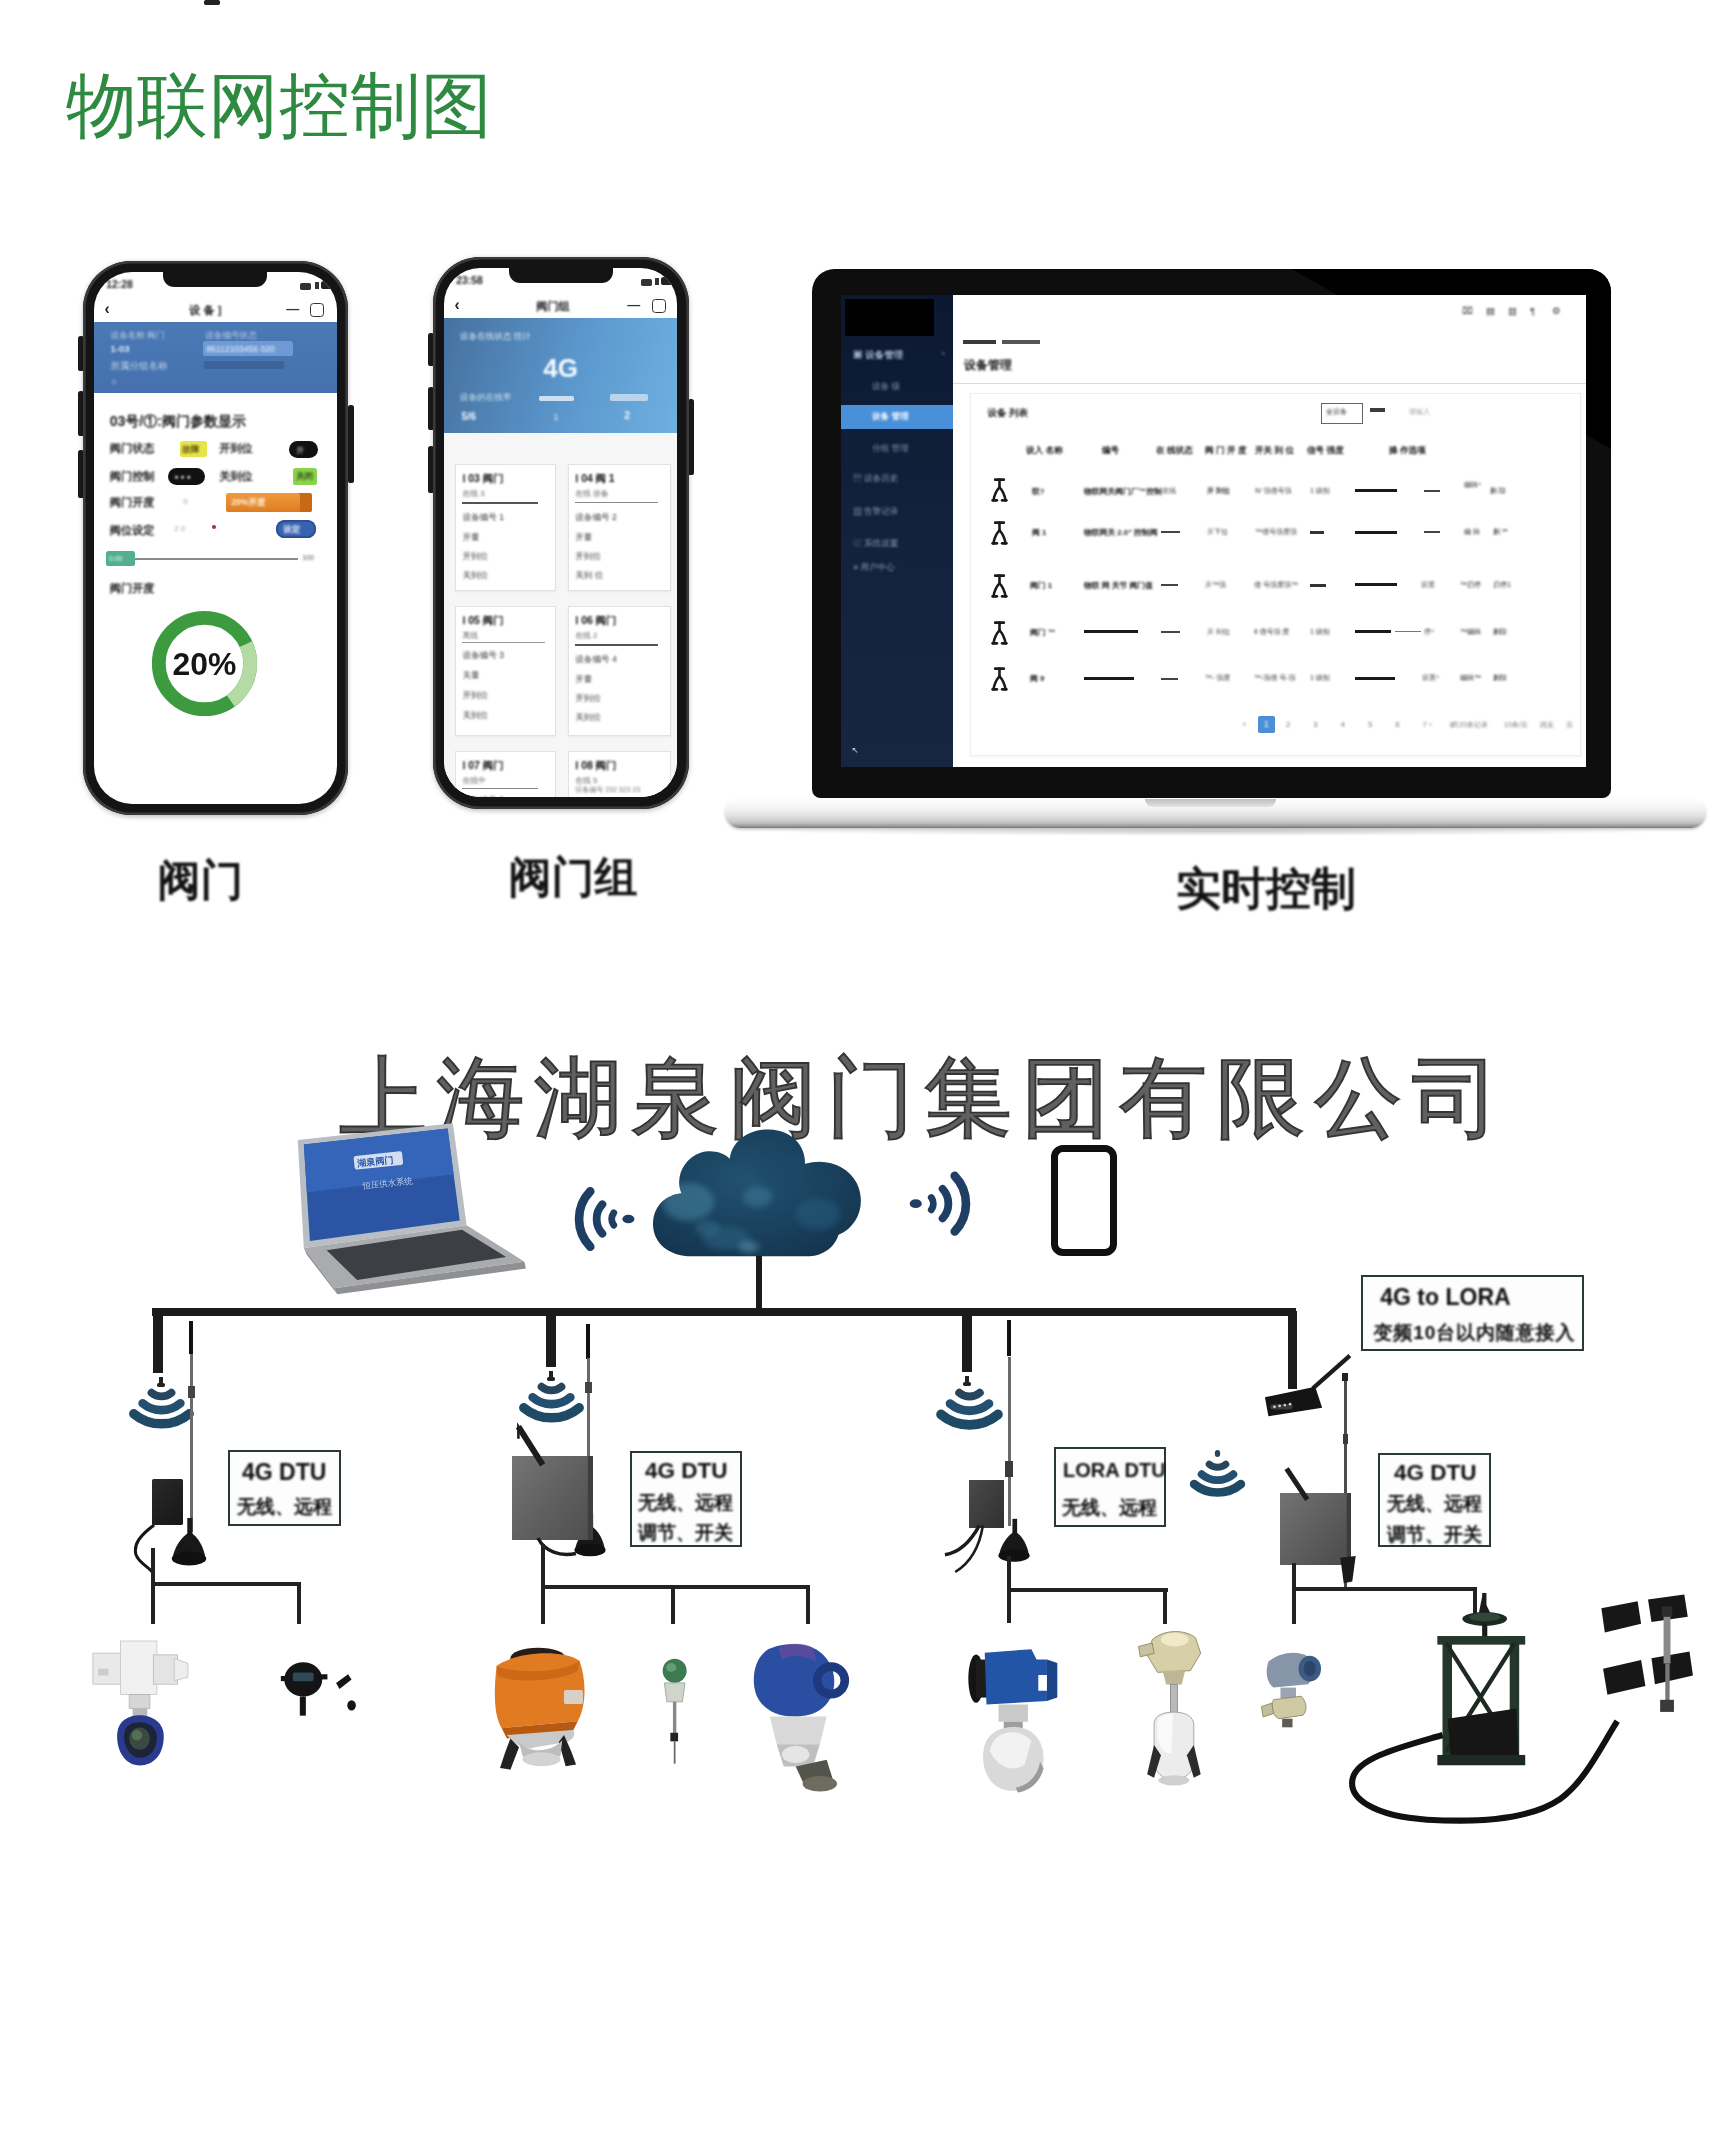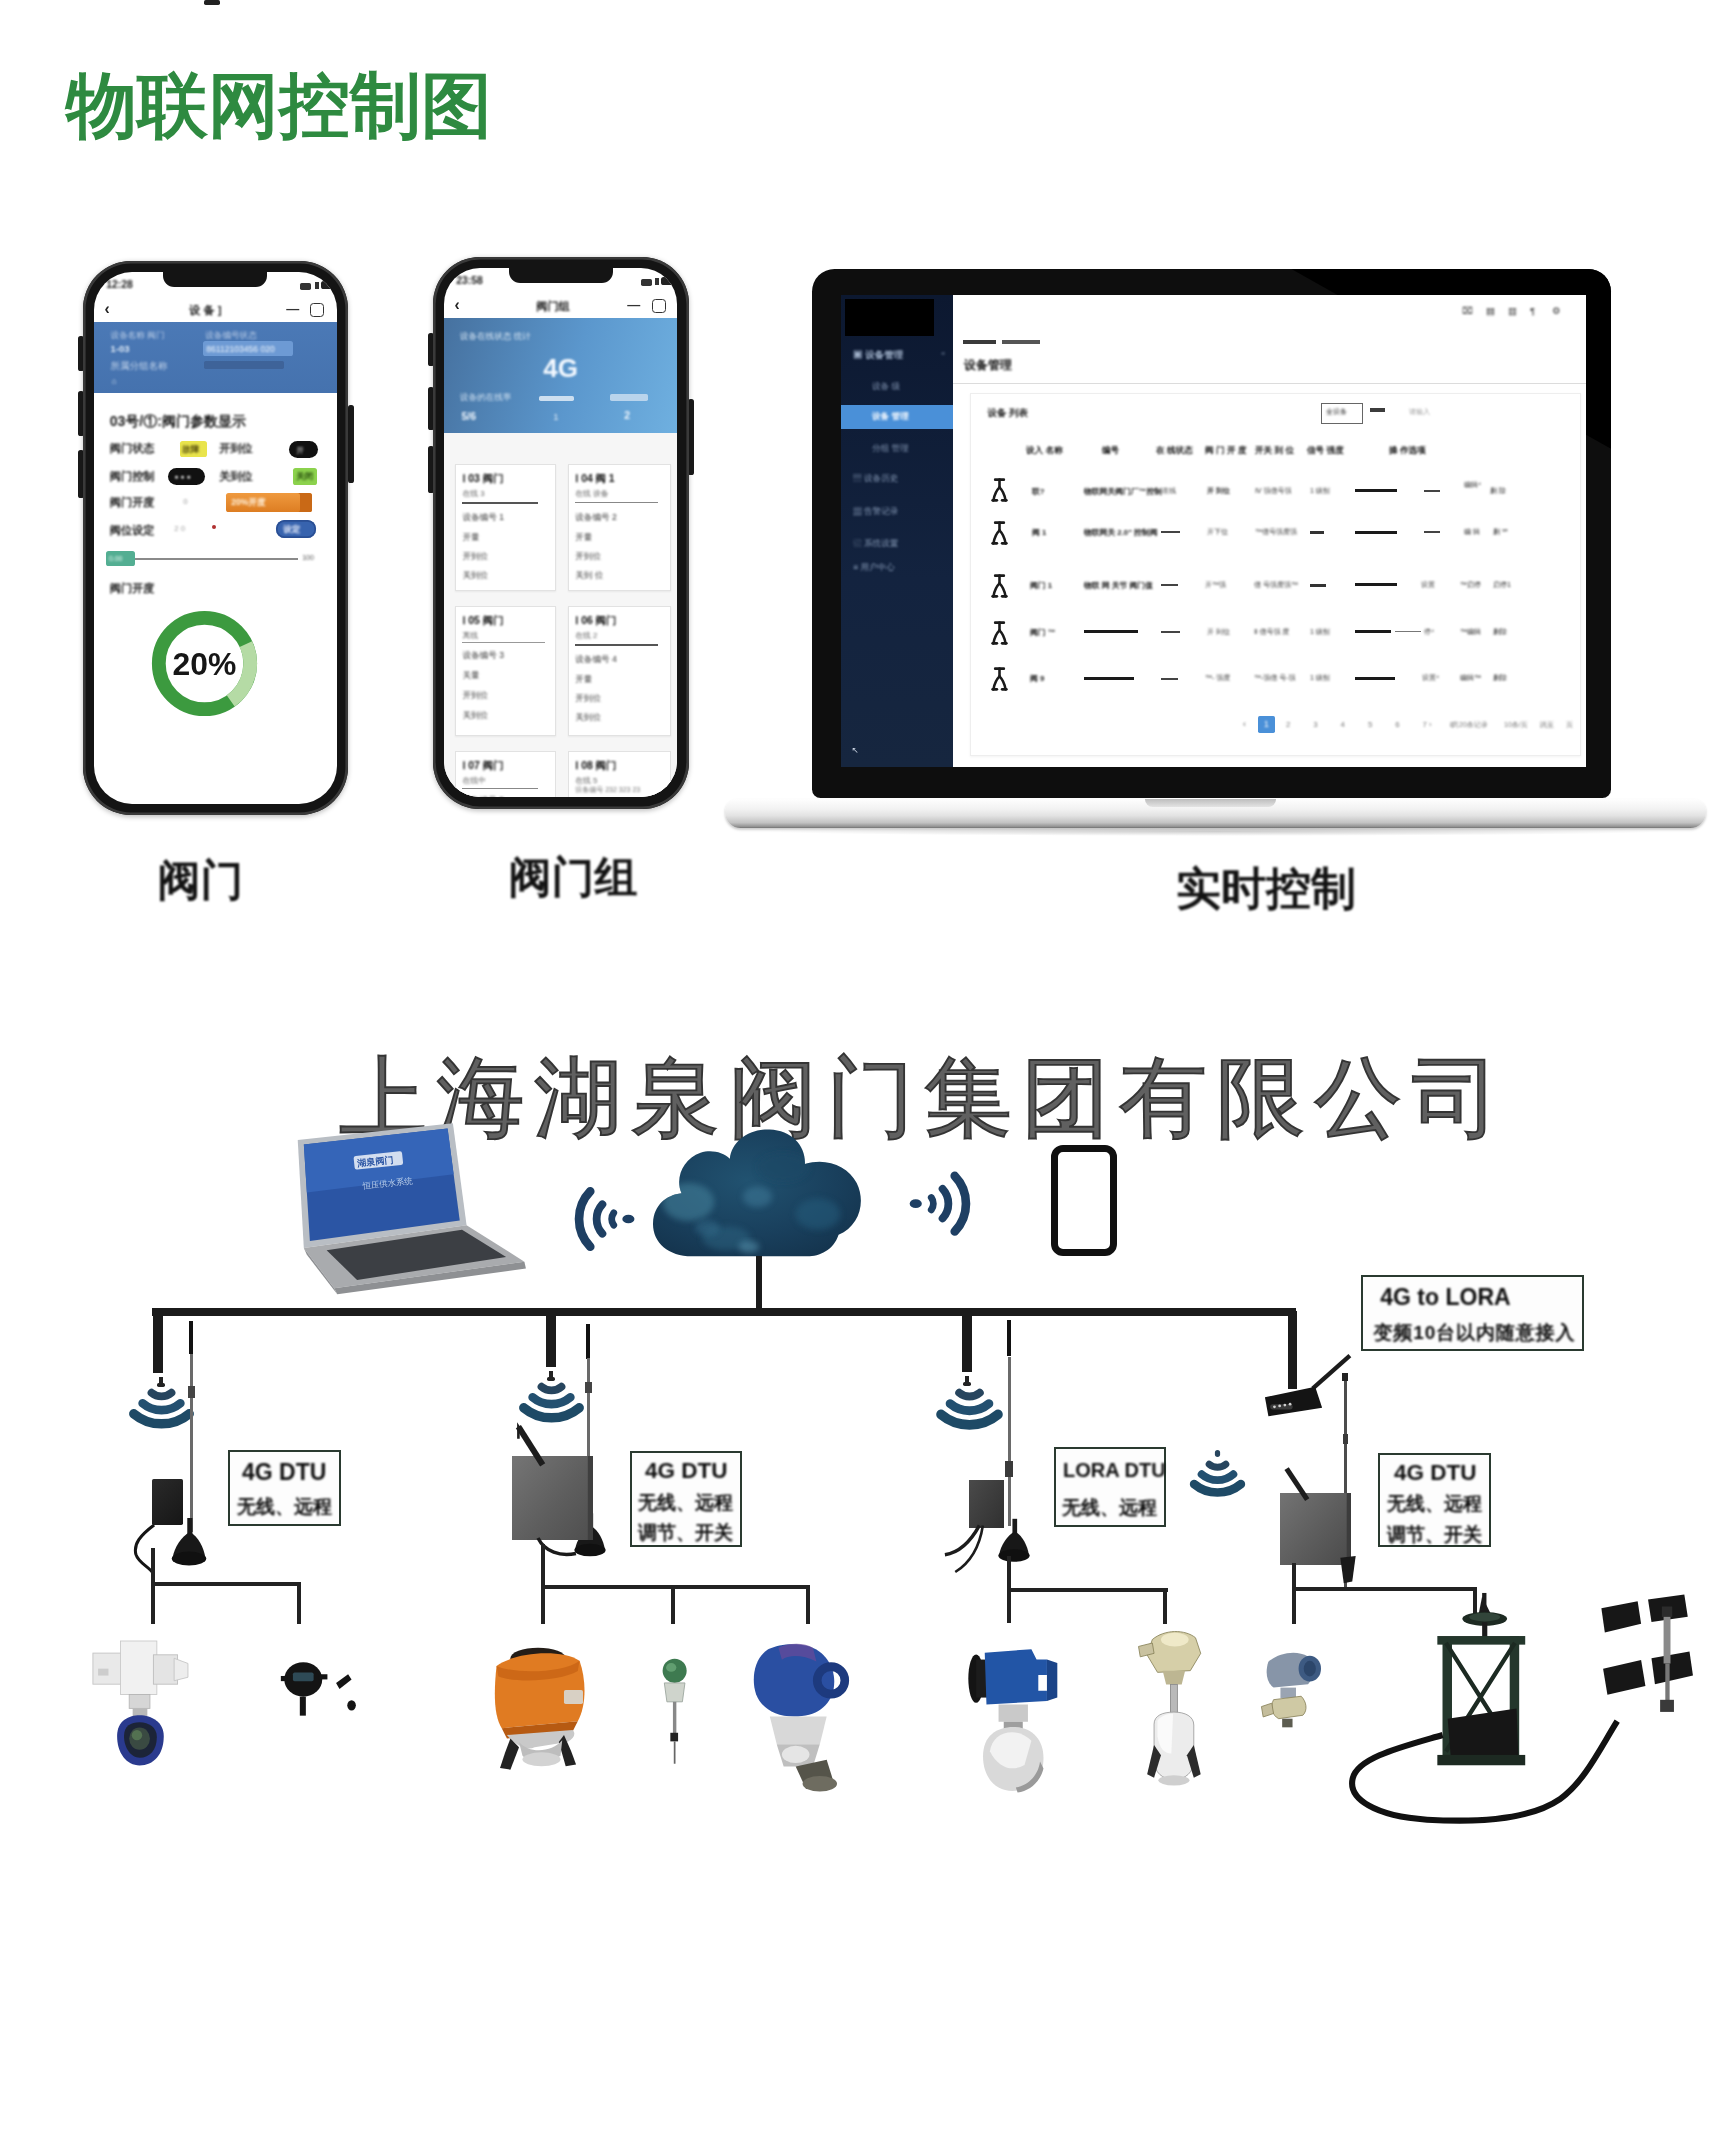--- a/index.html
+++ b/index.html
@@ -9,21 +9,21 @@
 .b2{filter:blur(1.2px);}
 .gb div{white-space:nowrap;}
 .gb{position:absolute;background:#fdfdfd;border:2.6px solid #2a3a30;box-sizing:border-box;color:#0d0d0d;font-weight:bold;}
 .ln{position:absolute;background:#1b1b1b;}
 </style>
 </head>
 <body>
 
 <div class="a" style="left:204px;top:0;width:15.6px;height:5.2px;background:#222;border-radius:1.7px;"></div>
 
-<div class="a" style="left:66px;top:59px;font-family:'Liberation Serif',serif;font-weight:bold;font-size:71px;color:#2e8a40;letter-spacing:0px;">物联网控制图</div>
+<div class="a" style="left:66px;top:59px;font-family:'Liberation Serif',serif;font-weight:normal;font-size:71px;color:#2e8a40;letter-spacing:0px;">物联网控制图</div>
 
 <div class="a" style="left:78px;top:336px;width:6px;height:35px;background:#1a1a1a;border-radius:2.6px;"></div>
 <div class="a" style="left:78px;top:391px;width:6px;height:45px;background:#1a1a1a;border-radius:2.6px;"></div>
 <div class="a" style="left:78px;top:450px;width:6px;height:48px;background:#1a1a1a;border-radius:2.6px;"></div>
 <div class="a" style="left:348px;top:405px;width:6px;height:78px;background:#1a1a1a;border-radius:2.6px;"></div>
 <div class="a" style="left:83px;top:261px;width:265px;height:554px;background:#141414;border-radius:48px;box-shadow:inset 0 0 0 2.6px #3a3a3a, 0 1.7px 5.2px rgba(0,0,0,.25);">
   <div class="a" style="left:11.2px;top:11.2px;width:243px;height:532px;background:#fff;border-radius:38px;overflow:hidden;">
 
     <div class="a b2" style="left:12px;top:7px;font-size:10.4px;font-weight:bold;color:#222;">12:28</div>
     <div class="a" style="left:206px;top:10.4px;width:11.2px;height:7px;background:#333;border-radius:1.7px;"></div>

